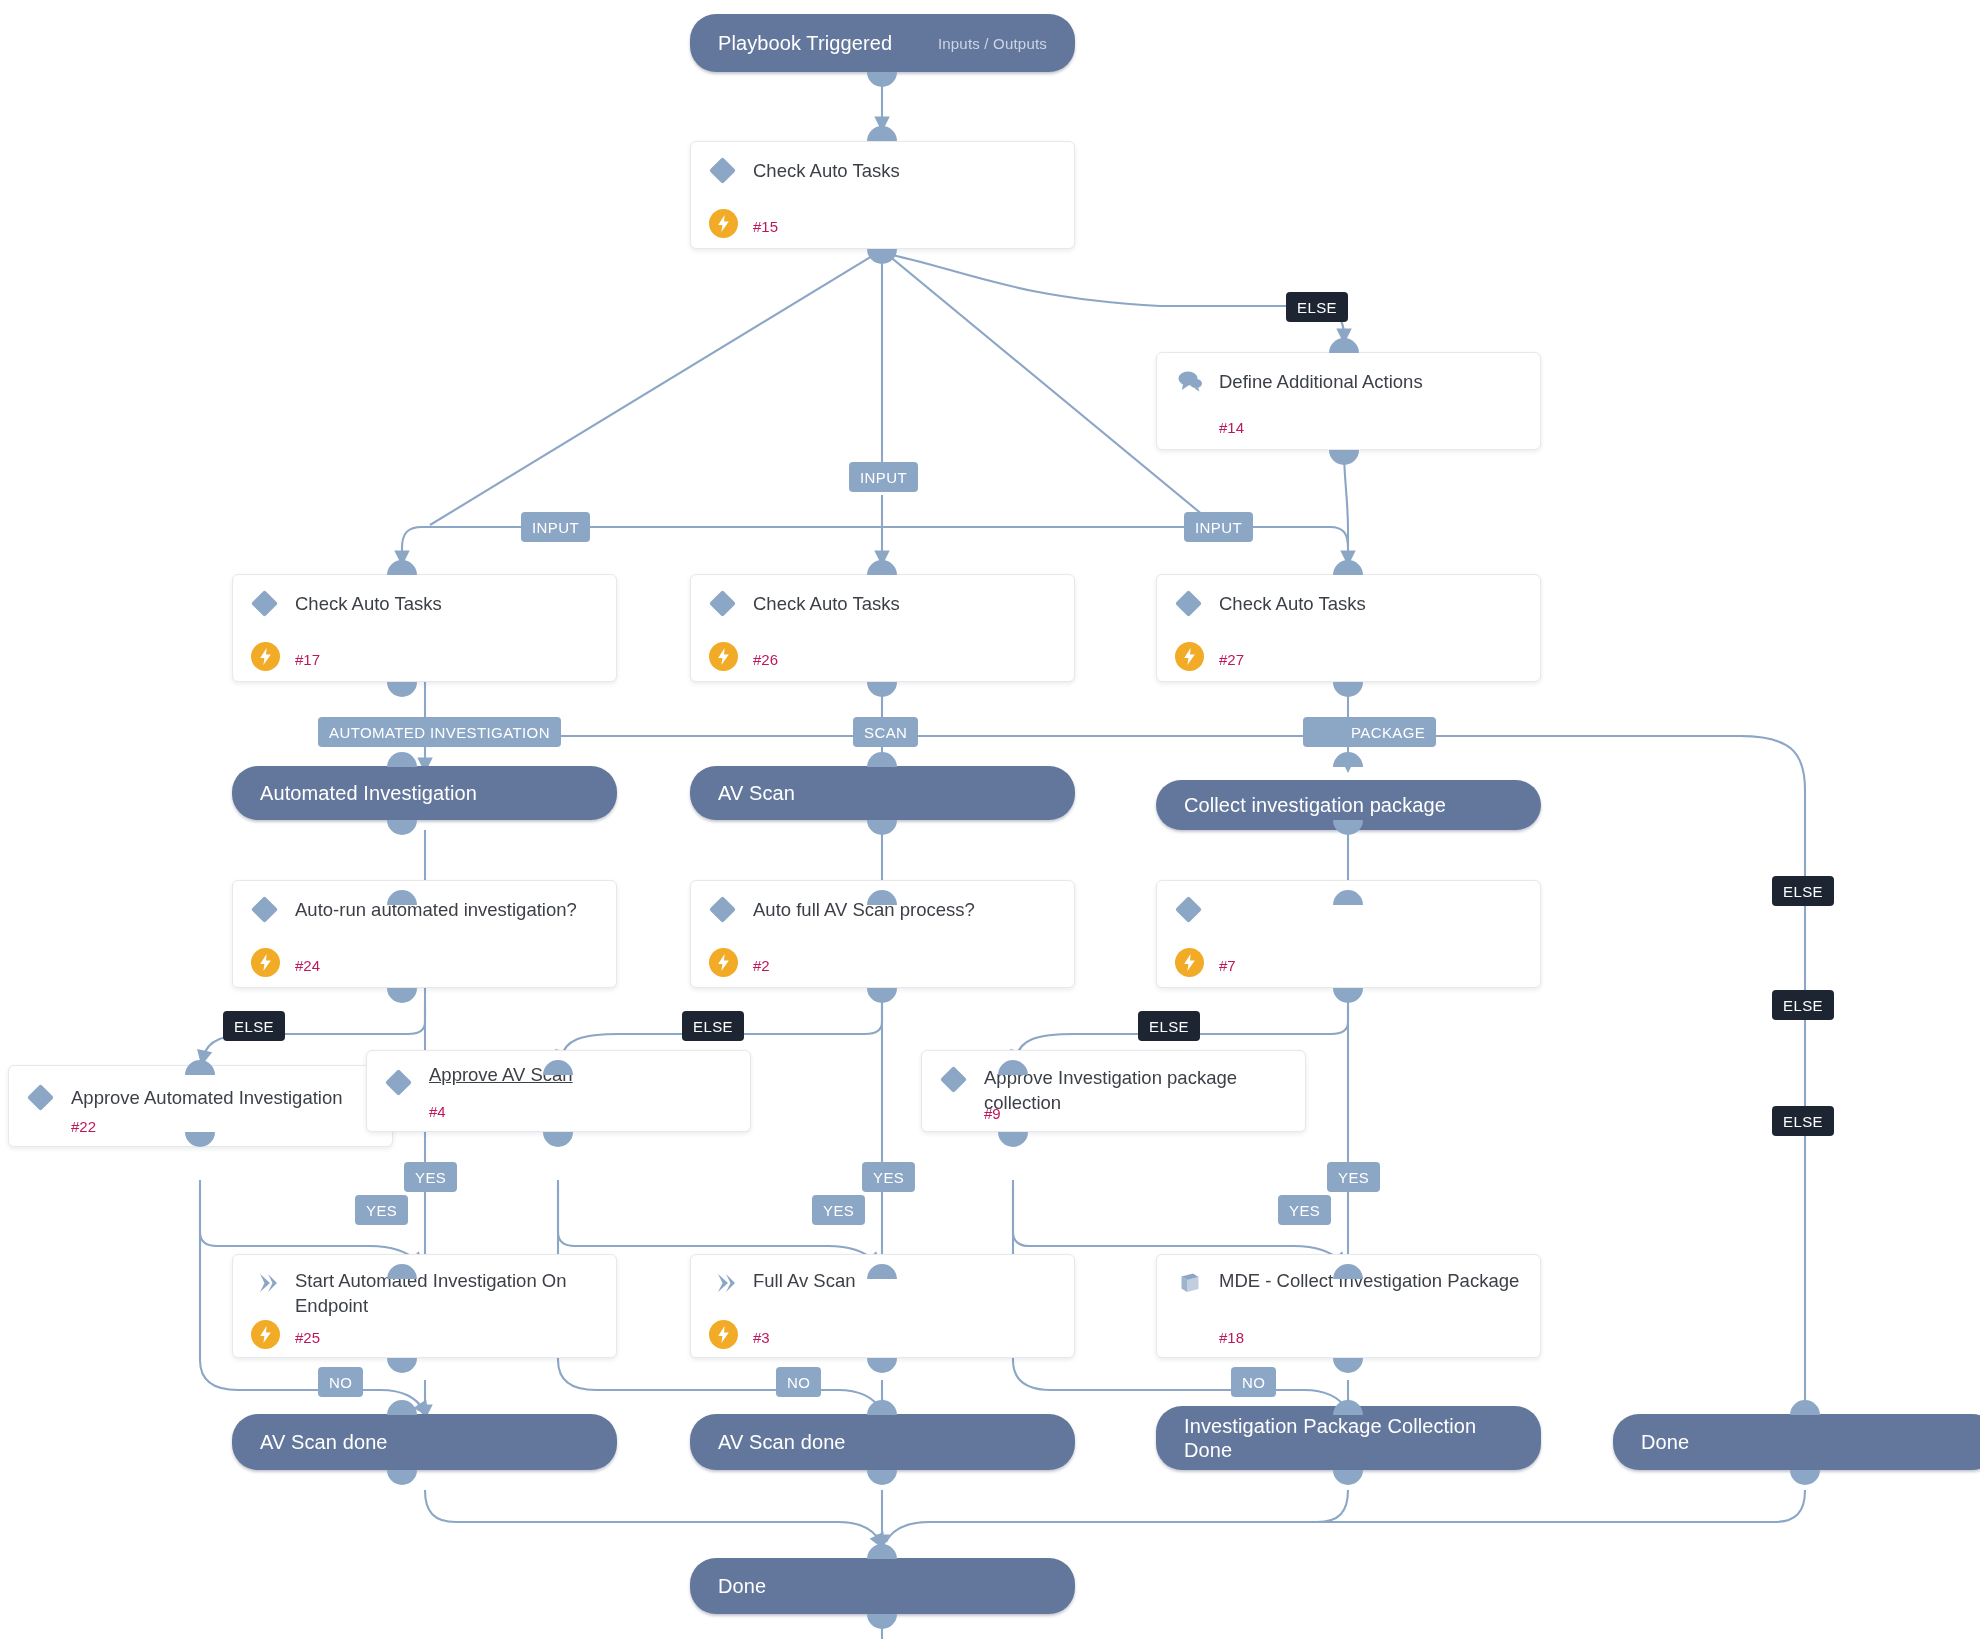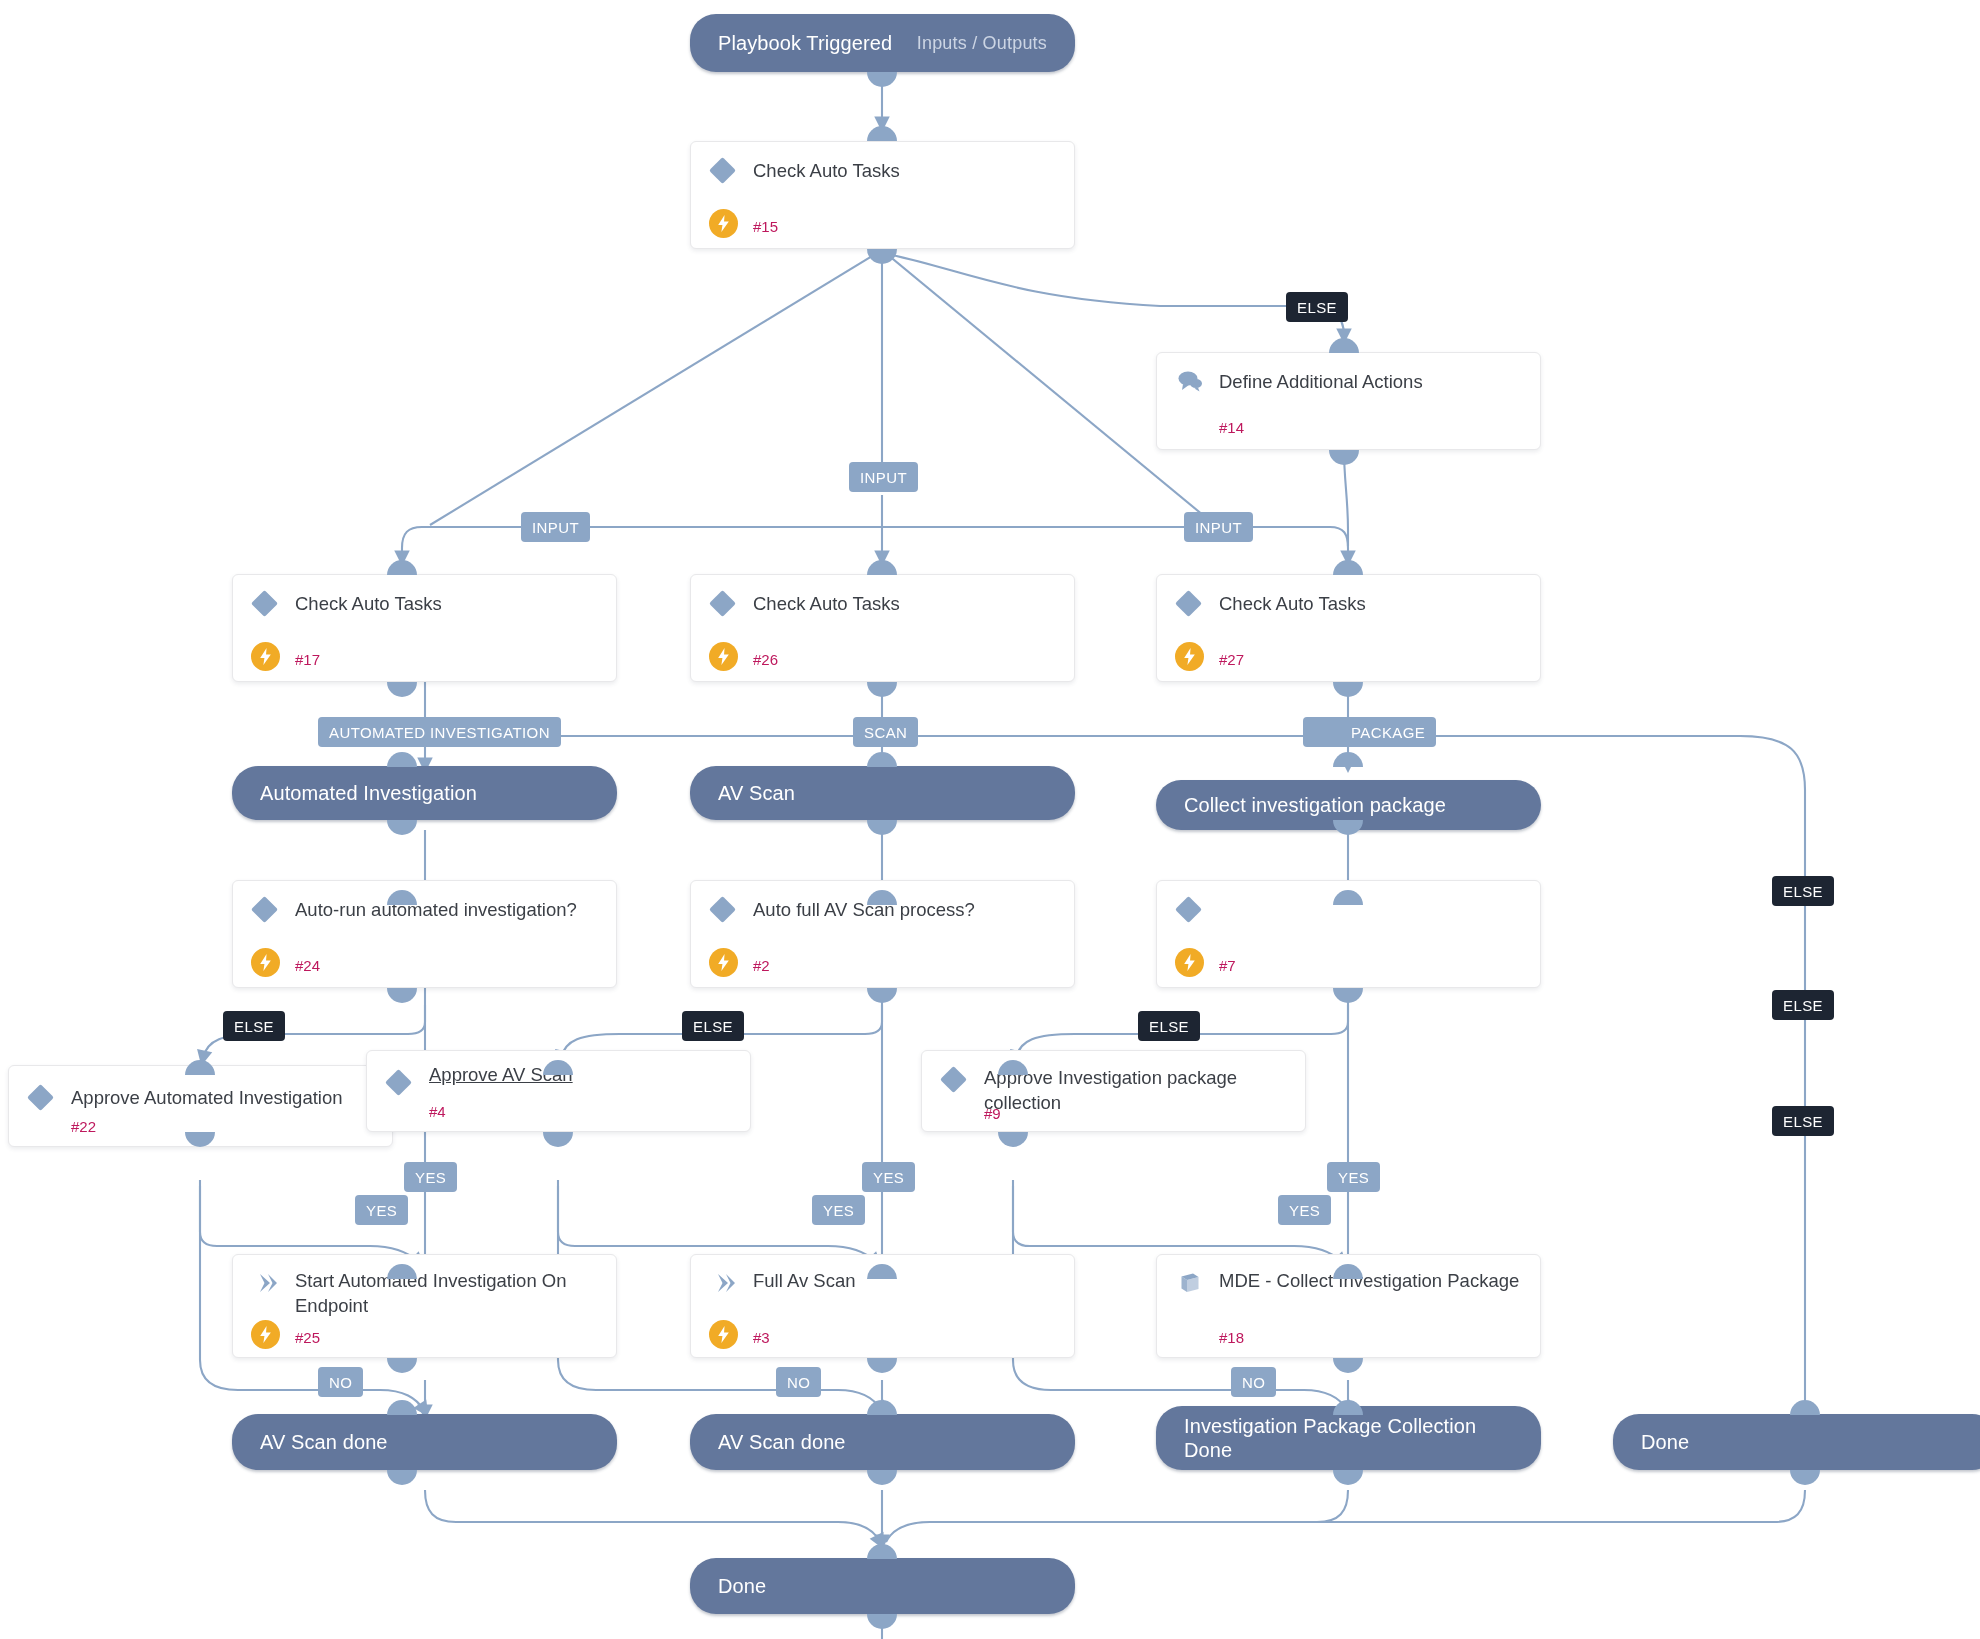--- a/index.html
+++ b/index.html
@@ -40,21 +40,21 @@
   .pill .pill-label {
     color: #ffffff;
     font-size: 20px;
     line-height: 1.22;
     letter-spacing: .1px;
     white-space: pre-line;
   }
   .pill .pill-sub {
     margin-left: auto;
     color: #ccd5e4;
-    font-size: 18px;
+    font-size: 15px;
     letter-spacing: .2px;
   }
 
   
   .card {
     position: absolute;
     background: #ffffff;
     border: 1px solid #e8e8ea;
     border-radius: 6px;
     box-shadow: 0 2px 4px rgba(60,70,90,0.10);

